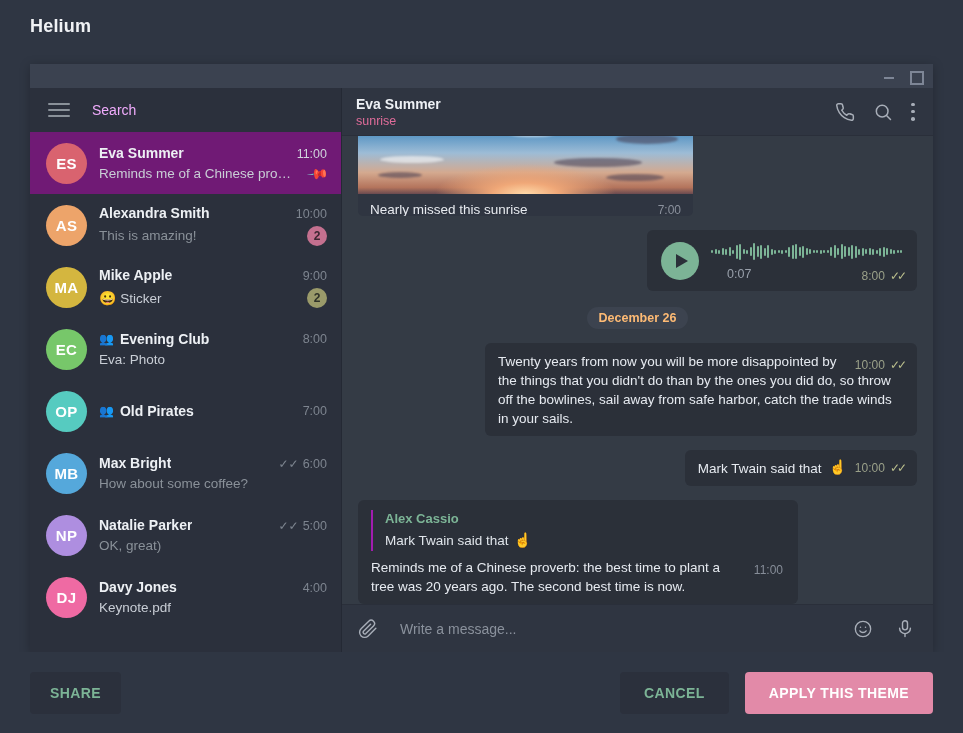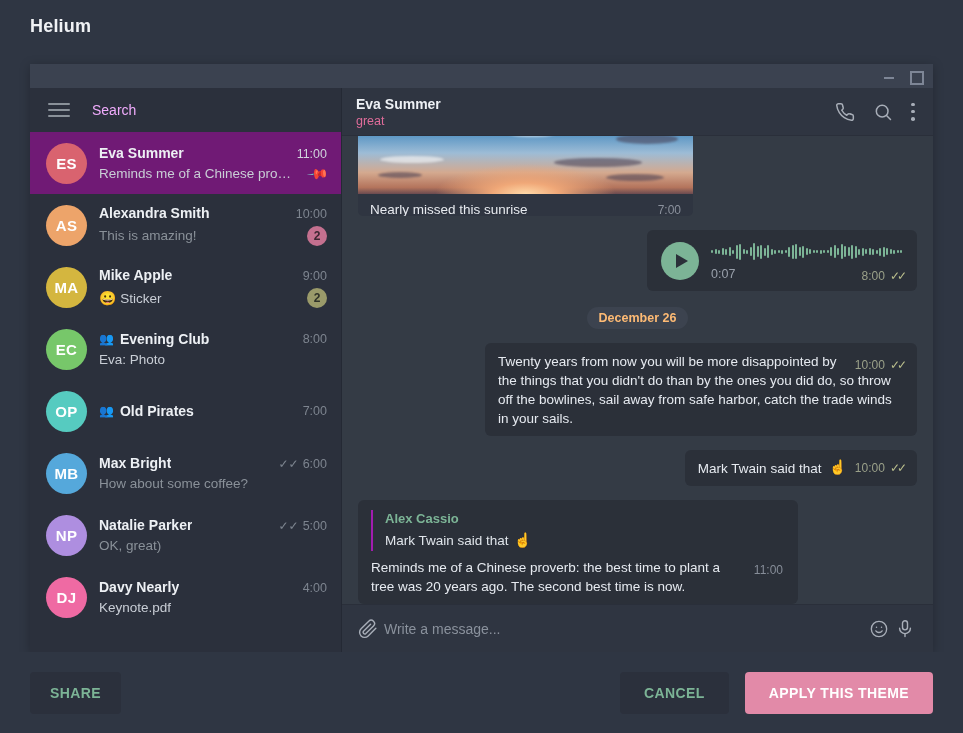--- a/index.html
+++ b/index.html
@@ -142,21 +142,21 @@
     cursor: pointer;
   }
   .play::after {
     content: ""; width: 0; height: 0; margin-left: 3px;
     border-left: 12px solid #2b3039;
     border-top: 7.5px solid transparent; border-bottom: 7.5px solid transparent;
   }
   .voice-right { flex: 1 1 auto; display: flex; flex-direction: column; gap: 5px; }
   .wave { height: 20px; display: flex; align-items: center; gap: 1.5px; }
   .wave i { width: 2px; background: #7cb496; border-radius: 1px; display: block; }
-  .voice-dur { font-size: 12.5px; color: #99a0ab; }
+  .voice-dur { font-size: 12.5px; color: #99a0ab; margin-left: 16px; }
   .voice-meta { position: absolute; right: 13px; bottom: 8px;
     font-size: 12px; color: #9aa089; display: flex; gap: 5px; align-items: center; }
   .checks { color: #b8bd8b; font-size: 12px; letter-spacing: -3px; }
 
   
   .date-pill { align-self: center; margin-top: 16px;
     background: #3c434f; color: #fdba74; font-size: 12.5px; font-weight: bold;
     padding: 4px 12px; border-radius: 11px; }
 
   
@@ -179,21 +179,21 @@
   .quote { border-left: 2px solid #a21caf; padding-left: 12px; margin-bottom: 7px; }
   .quote-name { font-size: 13px; font-weight: bold; color: #7cb496; margin-bottom: 2px; }
   .quote-text { font-size: 13.5px; color: #dfe4ea; display: flex; gap: 6px; align-items: center; }
   .reply-body { padding-right: 2px; }
   .reply-body .meta { float: right; margin-left: 10px; font-size: 12px; color: #868d98;
     transform: translateY(4px); }
 
   
   .composer {
     height: 48px; flex: 0 0 48px; background: #2f3541; display: flex; align-items: center;
-    padding: 0 18px 0 16px; gap: 6px; border-top: 1px solid #2a2f3a;
+    padding: 0 18px 0 16px; gap: 22px; border-top: 1px solid #2a2f3a;
   }
   .composer .ph { flex: 1 1 auto; font-size: 14px; color: #8a919c; }
 
   
   .bottom-bar {
     position: absolute; left: 0; bottom: 0; width: 963px; height: 81px;
     display: flex; align-items: center; padding: 0 30px; background: #2f3643;
   }
   .btn {
     border-radius: 4px; font-size: 14px; font-weight: bold; letter-spacing: .4px;
@@ -330,38 +330,38 @@
             <div class="chat-bottom">
               <span class="chat-preview">OK, great)</span>
             </div>
           </div>
         </div>
 
         <div class="chat-item">
           <div class="avatar" style="background:#ef6aa3">DJ</div>
           <div class="chat-main">
             <div class="chat-top">
-              <span class="chat-name">Davy Nearly</span>
+              <span class="chat-name">Davy Jones</span>
               <span class="chat-time">4:00</span>
             </div>
             <div class="chat-bottom">
               <span class="chat-preview bright">Keynote.pdf</span>
             </div>
           </div>
         </div>
 
       </div>
     </div>
 
     <div class="chat-panel">
 
       <div class="chat-header">
         <div class="ch-info">
           <div class="ch-name">Eva Summer</div>
-          <div class="ch-status">great</div>
+          <div class="ch-status">sunrise</div>
         </div>
         <div class="ch-actions">
           <span class="ic">
             <svg viewBox="0 0 24 24" fill="none" stroke="currentColor" stroke-width="1.8" stroke-linecap="round" stroke-linejoin="round">
                 <path d="M22 16.9v3a2 2 0 0 1-2.2 2 19.8 19.8 0 0 1-8.6-3.1 19.5 19.5 0 0 1-6-6A19.8 19.8 0 0 1 2.1 4.2 2 2 0 0 1 4.1 2h3a2 2 0 0 1 2 1.7c.1 1 .3 1.9.7 2.8a2 2 0 0 1-.5 2.1L8.1 9.9a16 16 0 0 0 6 6l1.3-1.3a2 2 0 0 1 2.1-.4c.9.3 1.8.6 2.8.7a2 2 0 0 1 1.7 2z"></path>
               </svg>
           </span>
           <span class="ic">
             <svg viewBox="0 0 24 24" fill="none" stroke="currentColor" stroke-width="1.8" stroke-linecap="round">
                 <circle cx="11" cy="11" r="7"></circle>

